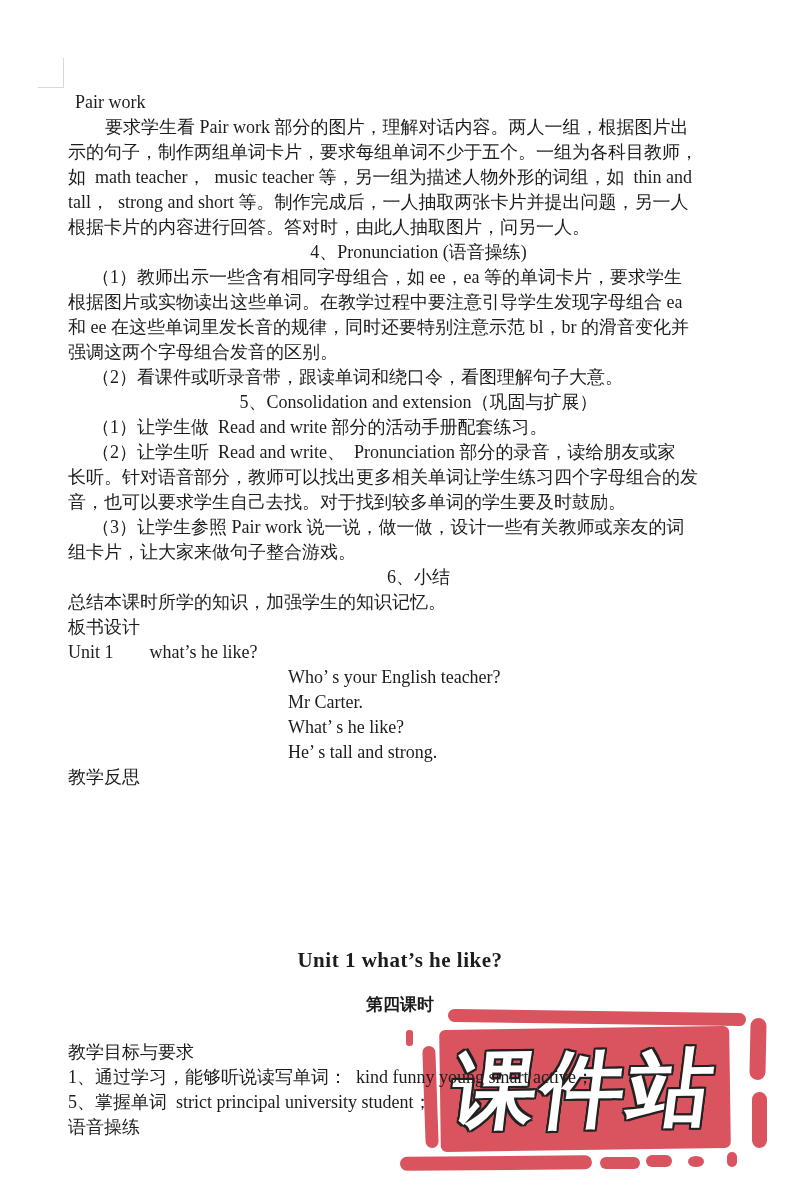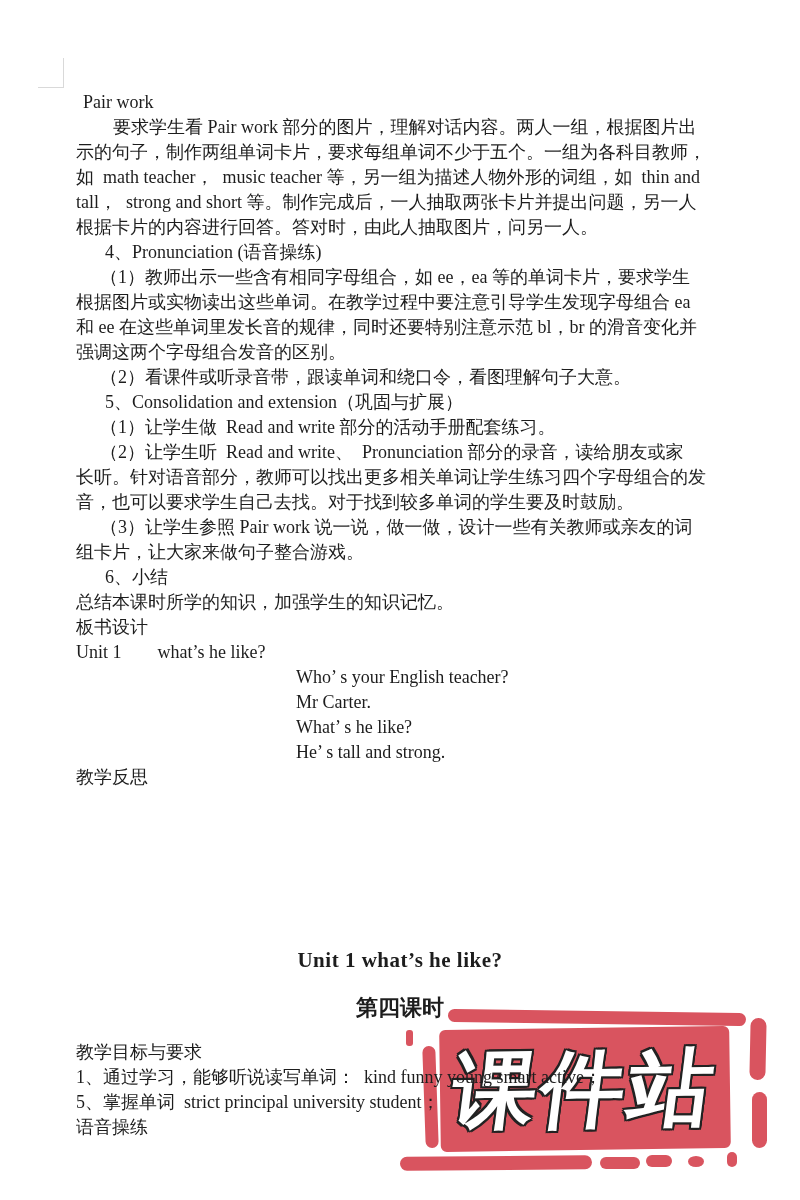--- a/index.html
+++ b/index.html
@@ -6,34 +6,34 @@
   .page{
     position:relative;width:800px;height:1200px;background:#ffffff;
     font-family:"Liberation Serif","DejaVu Serif",serif;
     color:#1d1d1d;overflow:hidden;
   }
   
   .cm-v{position:absolute;left:63px;top:58px;width:1px;height:29px;background:#d9d9d9;}
   .cm-h{position:absolute;left:38px;top:87px;width:26px;height:1px;background:#d9d9d9;}
 
   
-  .lines{position:absolute;white-space:pre;font-size:18px;line-height:25px;z-index:2;margin-left:8px;}
+  .lines{position:absolute;white-space:pre;font-size:18px;line-height:25px;z-index:2;}
   #top-lines{left:68px;top:90px;width:672px;}
   #bottom-lines{left:68px;top:1040px;width:672px;}
   .line{height:25px;}
   .l0{padding-left:0;}
   .l1{padding-left:7px;}
   .l2{padding-left:37px;}
-  .l3{padding-left:29px;}
+  .l3{padding-left:29px;text-align:center;}
   .l4{padding-left:24px;}
   .l5{padding-left:220px;}
 
   .heading{position:absolute;left:0;width:800px;text-align:center;font-weight:bold;z-index:2;margin:0;}
   #unit-heading{top:948px;font-size:21px;letter-spacing:.5px;}
-  #lesson-heading{top:993px;font-size:22px;}
+  #lesson-heading{top:993px;font-size:17px;}
 
   
   .stamp{position:absolute;left:0;top:0;z-index:1;}
   .st{position:absolute;background:var(--stamp-color,#d9545f);}
   .st-top   {left:448px;top:1011px;width:298px;height:13px;border-radius:7px;transform:rotate(.8deg);}
   .st-right-a{left:750px;top:1018px;width:16px;height:62px;border-radius:8px;transform:rotate(1.2deg);}
   .st-right-b{left:752px;top:1092px;width:15px;height:56px;border-radius:8px;}
   .st-left  {left:424px;top:1046px;width:13px;height:102px;border-radius:7px;transform:rotate(-2deg);}
   .st-speck {left:406px;top:1030px;width:7px;height:16px;border-radius:3px;}
   .st-bot-a {left:400px;top:1156px;width:192px;height:14px;border-radius:7px;transform:rotate(-.5deg);}

